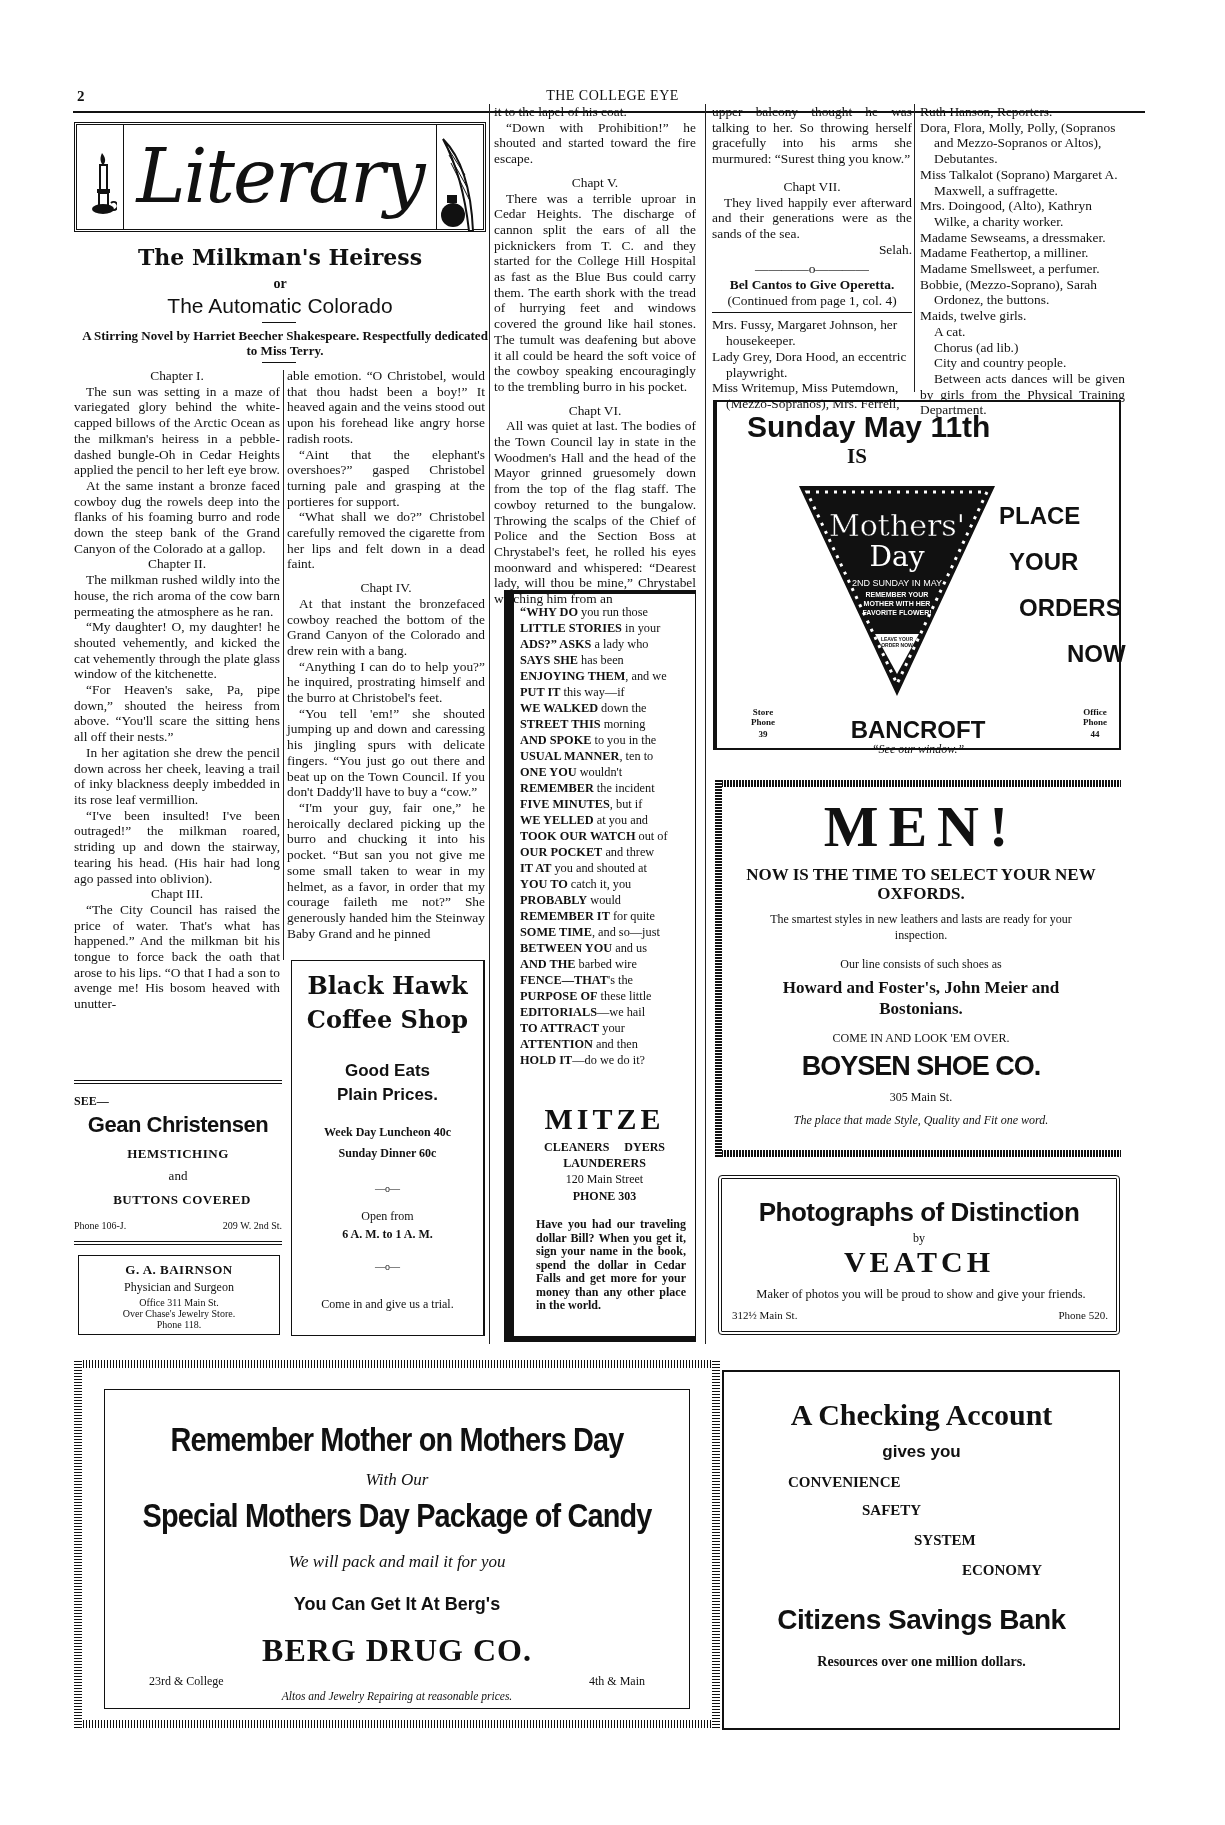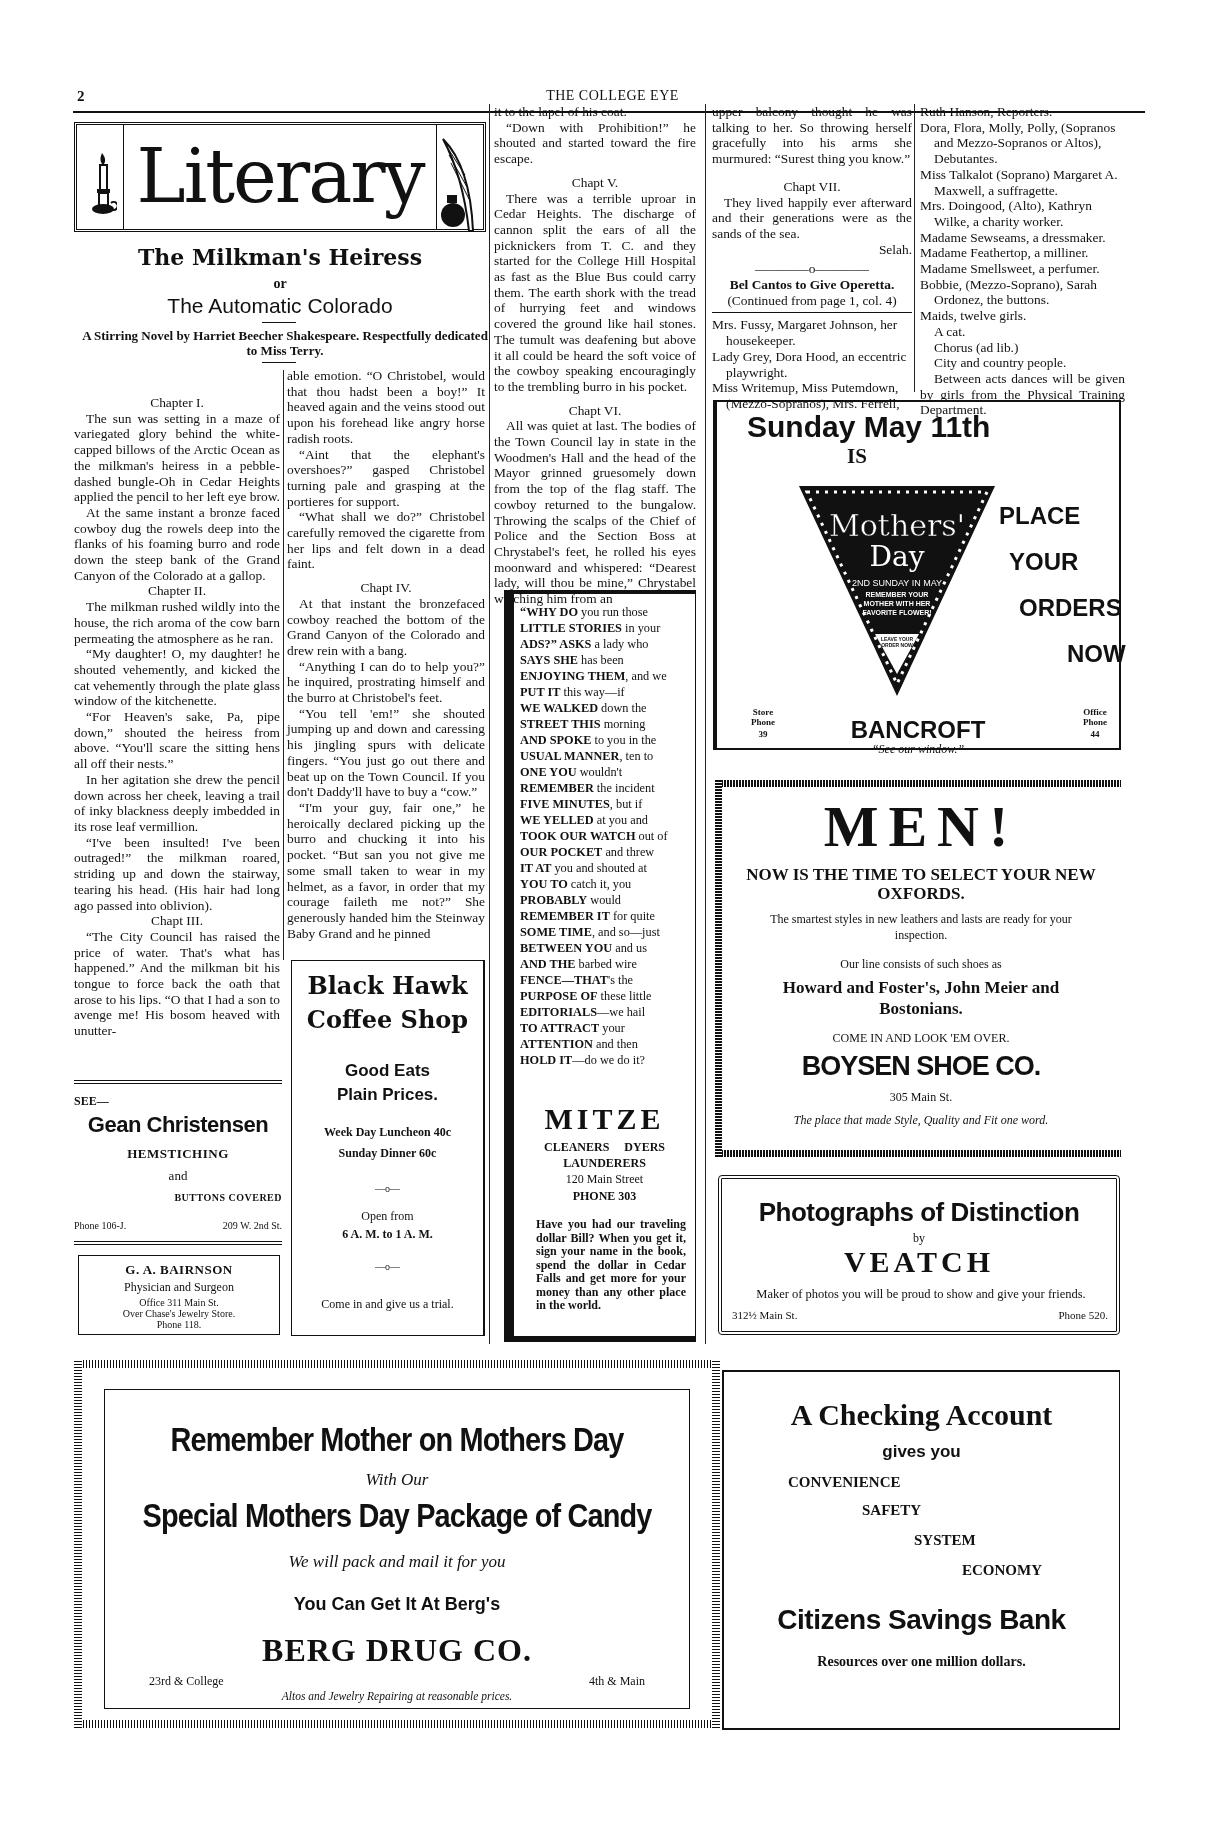--- a/index.html
+++ b/index.html
@@ -17,32 +17,32 @@
   .vrule { position: absolute; width: 1px; background: #222; }
 
   
   #page-num { left: 77px; top: 88px; font-size: 15px; font-weight: bold; }
   #masthead { left: 0; width: 1225px; top: 88px; font-size: 14px; text-align: center; letter-spacing: 0.5px; }
   #top-rule { left: 73px; top: 111px; width: 1072px; height: 2px; background: #111; }
 
   
   #lit-banner { left: 74px; top: 122px; width: 412px; height: 110px; border: 3px double #111; }
   #lit-banner .inner { position: absolute; left: 46px; right: 46px; top: 0; bottom: 0; border-left: 1px solid #111; border-right: 1px solid #111; }
-  #lit-word { position: absolute; left: 0; right: 0; top: 6px; text-align: center; font-family: "DejaVu Serif", serif; font-size: 74px; line-height: 90px; letter-spacing: -2px; }
+  #lit-word { position: absolute; left: 0; right: 0; top: 6px; text-align: center; font-family: "DejaVu Serif", serif; font-style: italic; font-size: 74px; line-height: 90px; letter-spacing: -2px; }
   #candle-icon { left: 14px; top: 26px; }
   #quill-icon { right: 6px; top: 10px; }
 
   #story-title { left: 74px; width: 412px; top: 244px; font-family: "DejaVu Serif", serif; font-weight: bold; font-size: 22px; text-align: center; }
   #story-or { left: 74px; width: 412px; top: 276px; font-size: 14px; font-weight: bold; text-align: center; }
   #story-sub { left: 74px; width: 412px; top: 294px; font-size: 21px; text-align: center; }
   #story-dash1 { left: 262px; top: 322px; width: 34px; height: 1px; background: #111; }
   #story-byline { left: 80px; width: 410px; top: 328px; font-size: 13px; font-weight: bold; text-align: center; line-height: 15px; }
   #story-dash2 { left: 262px; top: 362px; width: 34px; height: 1px; background: #111; }
 
-  #col1 { left: 74px; top: 368px; width: 206px; margin-top: 27px; }
+  #col1 { left: 74px; top: 368px; width: 206px; }
   #col2 { left: 287px; top: 368px; width: 198px; }
   #col3 { left: 494px; top: 104px; width: 202px; }
   #col4 { left: 712px; top: 104px; width: 200px; }
   #col5 { left: 920px; top: 104px; width: 205px; }
   #col4 .cast p, #col5 .cast p { text-indent: -14px; padding-left: 14px; text-align: left; }
 
   
   #gean-ad { left: 74px; top: 1080px; width: 208px; height: 165px; border-top: 4px double #111; border-bottom: 4px double #111; }
   #bairnson-ad { left: 78px; top: 1255px; width: 202px; height: 80px; border: 1px solid #111; }
   #blackhawk-ad { left: 291px; top: 960px; width: 194px; height: 376px; border: 1px solid #111; border-right-width: 2px; }
@@ -217,21 +217,21 @@
   <div class="abs serif center" style="left:8px;right:4px;top:108px;font-size:12.5px;">Maker of photos you will be proud to show and give your friends.</div>
   <div class="abs serif" style="left:10px;top:130px;font-size:11px;">312½ Main St.</div>
   <div class="abs serif" style="right:8px;top:130px;font-size:11px;">Phone 520.</div>
 </div>
 
 <div id="gean-ad" class="abs">
   <div class="abs serif bold" style="left:0;top:10px;font-size:12px;">SEE—</div>
   <div class="abs sans bold center" style="left:0;right:0;top:28px;font-size:22px;letter-spacing:-0.5px;">Gean Christensen</div>
   <div class="abs serif bold center" style="left:0;right:0;top:62px;font-size:13px;letter-spacing:0.5px;">HEMSTICHING</div>
   <div class="abs serif center" style="left:0;right:0;top:84px;font-size:13px;">and</div>
-  <div class="abs serif bold center" style="left:8px;right:0;top:108px;font-size:10px;letter-spacing:0.5px;text-align:right;">BUTTONS COVERED</div>
+  <div class="abs serif bold center" style="left:8px;right:0;top:108px;font-size:13px;letter-spacing:0.5px;">BUTTONS COVERED</div>
   <div class="abs serif" style="left:0;top:136px;font-size:10px;">Phone 106-J.</div>
   <div class="abs serif" style="right:0;top:136px;font-size:10px;">209 W. 2nd St.</div>
 </div>
 
 <div id="bairnson-ad" class="abs">
   <div class="abs serif bold center" style="left:0;right:0;top:6px;font-size:13px;letter-spacing:0.5px;">G. A. BAIRNSON</div>
   <div class="abs serif center" style="left:0;right:0;top:24px;font-size:12px;">Physician and Surgeon</div>
   <div class="abs serif center" style="left:0;right:0;top:41px;font-size:10px;">Office 311 Main St.</div>
   <div class="abs serif center" style="left:0;right:0;top:52px;font-size:10px;">Over Chase's Jewelry Store.</div>
   <div class="abs serif center" style="left:0;right:0;top:63px;font-size:10px;">Phone 118.</div>

